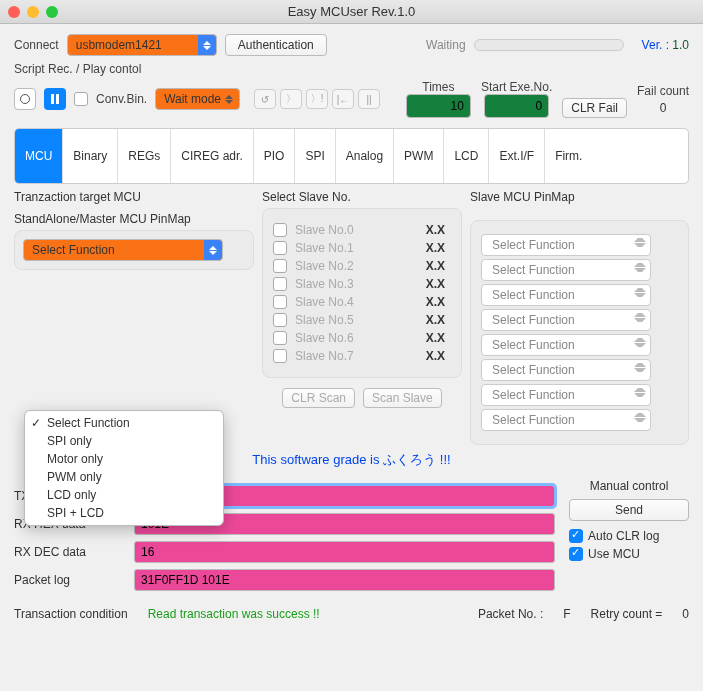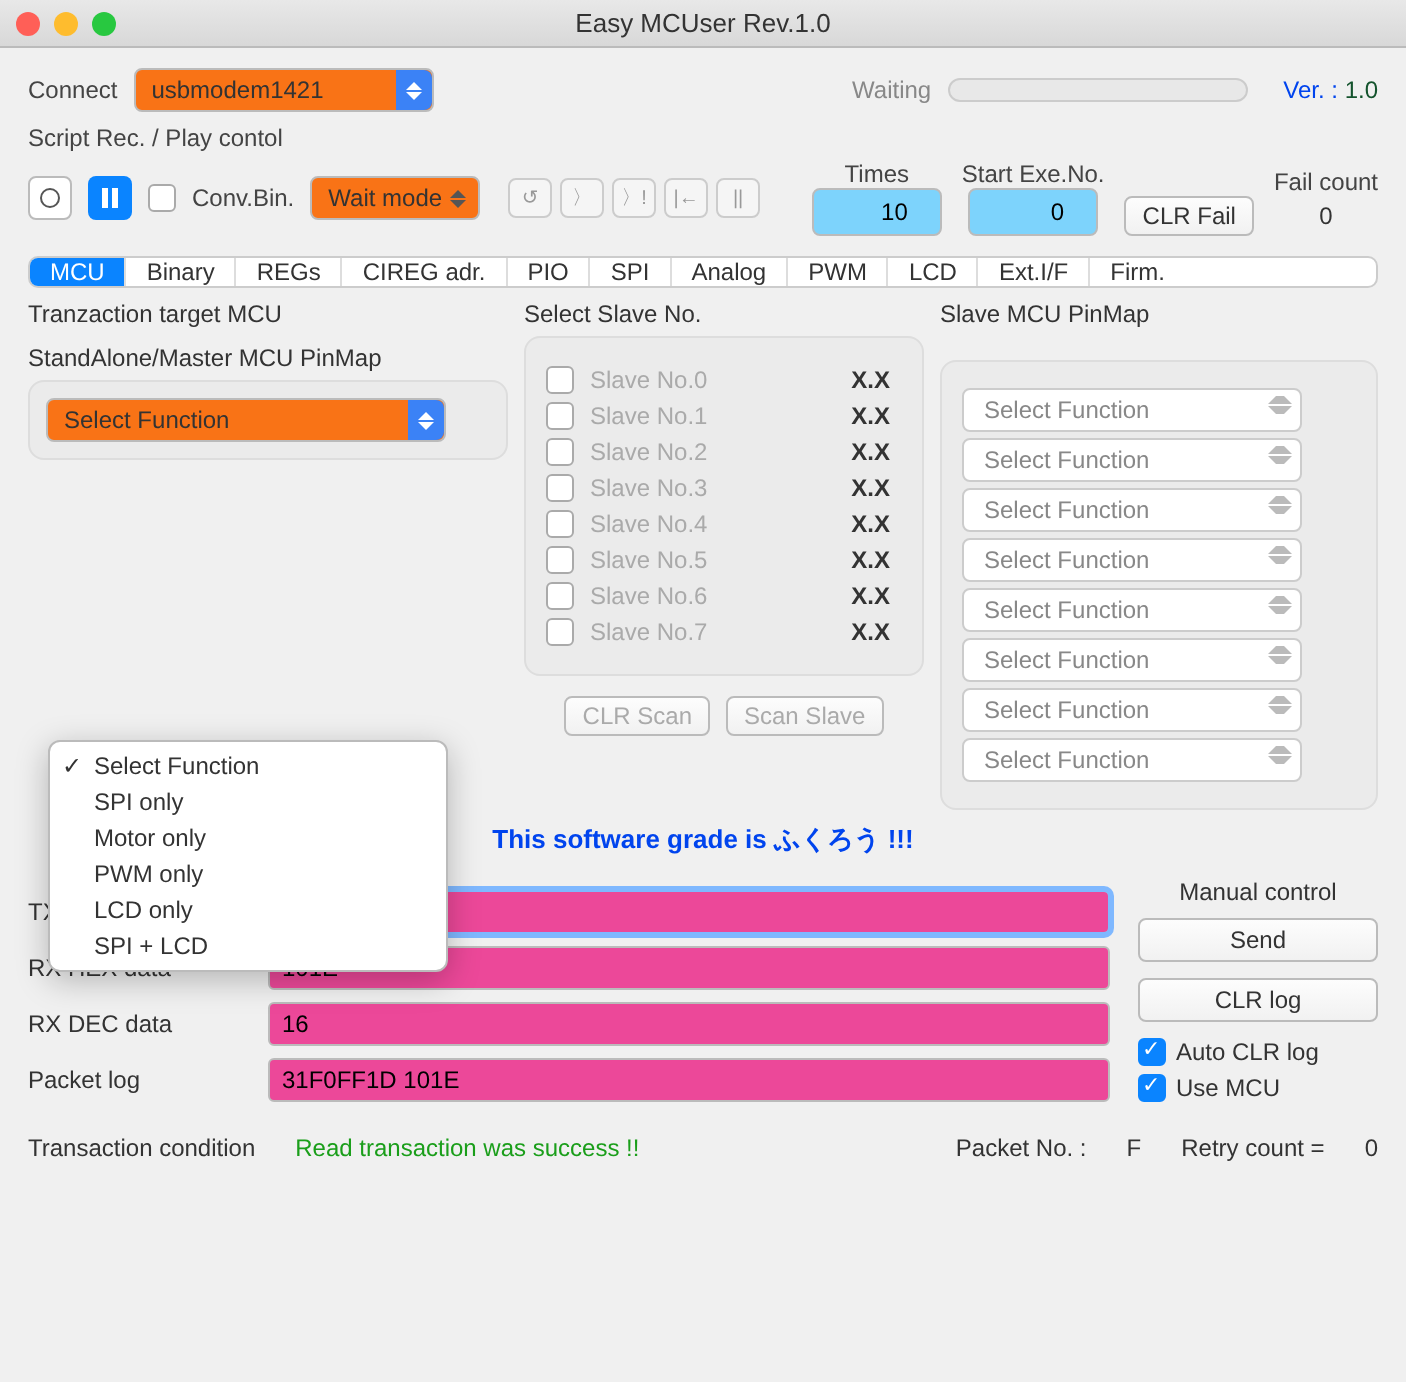--- a/index.html
+++ b/index.html
@@ -24,36 +24,36 @@
 .select.blue-end .chev { background:#3b82f6; border-radius:0 4px 4px 0; right:0; width:18px; height:100%; }
 .select.blue-end .chev::before{border-bottom-color:#fff;}
 .select.blue-end .chev::after{border-top-color:#fff;}
 
 .btn { background:linear-gradient(#fdfdfd,#f1f1f1); border:1px solid #bbb; border-radius:4px; padding:3px 12px; height:22px; display:inline-flex; align-items:center; }
 .btn.small { padding:2px 8px; height:20px; font-size:11px; }
 
 .progress-label { color:#888; font-size:12px; }
 .progressbar { width:150px; height:12px; background:#e8e8e8; border:1px solid #ccc; border-radius:6px; }
 
-.num-input { width:65px; height:24px; border:1px solid #bbb; border-radius:4px; text-align:right; padding:2px 16px; background:#7dd3fc; }
+.num-input { width:65px; height:24px; border:1px solid #bbb; border-radius:4px; text-align:right; padding:2px 6px; background:#15803d; }
 
 .circle-btn { width:22px; height:22px; border-radius:4px; border:1px solid #bbb; background:#fff; display:inline-flex; align-items:center; justify-content:center; }
 .circle-btn .circ { width:10px;height:10px;border:1.5px solid #555;border-radius:50%; }
 .pause-btn { width:22px; height:22px; border-radius:4px; background:#0a84ff; display:inline-flex; align-items:center; justify-content:center; gap:2px; }
 .pause-bar { width:3px; height:10px; background:#fff; }
 
 .checkbox { width:14px; height:14px; border:1px solid #aaa; border-radius:3px; background:#fff; display:inline-block; vertical-align:middle; }
 .checkbox.checked { background:#0a84ff; border-color:#0a84ff; position:relative; }
 .checkbox.checked::after { content:"✓"; color:#fff; font-size:11px; position:absolute; left:1px; top:-2px; }
 
 .play-ctrl { display:flex; gap:4px; margin-left:6px; }
 .play-ctrl .pc { width:22px;height:20px;border:1px solid #ccc;border-radius:4px;background:#f5f5f5;display:flex;align-items:center;justify-content:center;color:#999;font-size:10px; }
 
 .tabbar { display:flex; background:#fff; border:1px solid #ccc; border-radius:5px; overflow:hidden; margin:10px 0 6px; }
-.tab { padding:0 10px; border-right:1px solid #ddd; font-size:12px; cursor:default; }
+.tab { padding:20px 10px; border-right:1px solid #ddd; font-size:12px; cursor:default; }
 .tab:last-child{border-right:none;}
 .tab.active { background:#0a84ff; color:#fff; }
 .panel { background:#ebebeb; border:1px solid #ddd; border-radius:8px; padding:10px; }
 
 .radio { width:14px;height:14px;border:1px solid #aaa;border-radius:50%;display:inline-flex;align-items:center;justify-content:center;vertical-align:middle;margin-right:6px; }
 .radio.checked{border-color:#0a84ff;}
 .radio.checked::after{content:"";width:7px;height:7px;background:#0a84ff;border-radius:50%;}
 .radio-row { display:flex; align-items:center; margin:7px 0; color:#aaa; }
 .radio-row.enabled { color:#333; }
 
@@ -64,21 +64,21 @@
 .pinmap-sel .chev{position:absolute;right:4px;top:3px;width:12px;}
 .pinmap-sel .chev::before,.pinmap-sel .chev::after{content:"";display:block;border-left:4px solid transparent;border-right:4px solid transparent;}
 .pinmap-sel .chev::before{border-bottom:4px solid #bbb;margin-bottom:1px;}
 .pinmap-sel .chev::after{border-top:4px solid #bbb;}
 
 .dropdown-open { position:absolute; background:#fff; border:1px solid #bbb; border-radius:6px; box-shadow:0 4px 16px rgba(0,0,0,.25); padding:3px 0; width:200px; z-index:100; }
 .dropdown-open .opt { padding:2px 10px 2px 22px; position:relative; font-size:12px; }
 .dropdown-open .opt.checked::before { content:"✓"; position:absolute; left:6px; }
 .dropdown-open .opt.hl { background:#0a84ff; color:#fff; }
 
-.msg { color:#0044ee; font-size:13px; text-align:center; margin:6px 0 10px;font-weight:bold; }
+.msg { color:#0044ee; font-size:13px; text-align:center; margin:6px 0 10px; }
 
 .data-row { display:flex; align-items:center; margin:6px 0; }
 .data-row .dl { width:120px; }
 .data-input { flex:1; border:1px solid #bbb; border-radius:3px; padding:3px 6px; height:22px; background:#ec4899; }
 .data-input.focused { outline:3px solid #7fb8ff; outline-offset:-1px; }
 
 .rcol { width:120px; margin-left:14px; }
 .rcol .btn { width:100%; justify-content:center; margin:4px 0; }
 .rcol .chk-row { display:flex; align-items:center; gap:5px; margin:4px 0; }
 
@@ -98,20 +98,23 @@
 </div>
 
 <div class="content">
 
   <div class="row">
     <span class="label">Connect</span>
     <div class="select blue-end" style="width:150px">
       <span>usbmodem1421</span>
         <span class="chev"></span>
     </div>
+    <div class="btn">
+        <span>Authentication</span>
+      </div>
     <div style="flex:1"></div>
     <div style="display:flex;flex-direction:column;">
       <div class="row" style="margin:0">
         <span class="progress-label">Waiting</span>
         <div class="progressbar"></div>
       </div>
     </div>
     <div style="margin-left:10px">
       <span style="color:#0044ee">Ver. :</span>
       <span style="color:#14532d">1.0</span>
@@ -278,23 +281,20 @@
       <div class="data-row">
           <span class="dl">Packet log</span>
           <input class="data-input" value="31F0FF1D 101E" style="">
         </div>
     </div>
     <div class="rcol">
       <div style="text-align:center;margin-bottom:2px">Manual control</div>
       <div class="btn">
           <span>Send</span>
         </div>
-      <div class="btn">
-          <span>CLR log</span>
-        </div>
       <div class="chk-row">
           <span class="checkbox checked"></span>
           <span>Auto CLR log</span>
         </div>
       <div class="chk-row">
           <span class="checkbox checked"></span>
           <span>Use MCU</span>
         </div>
     </div>
   </div>

